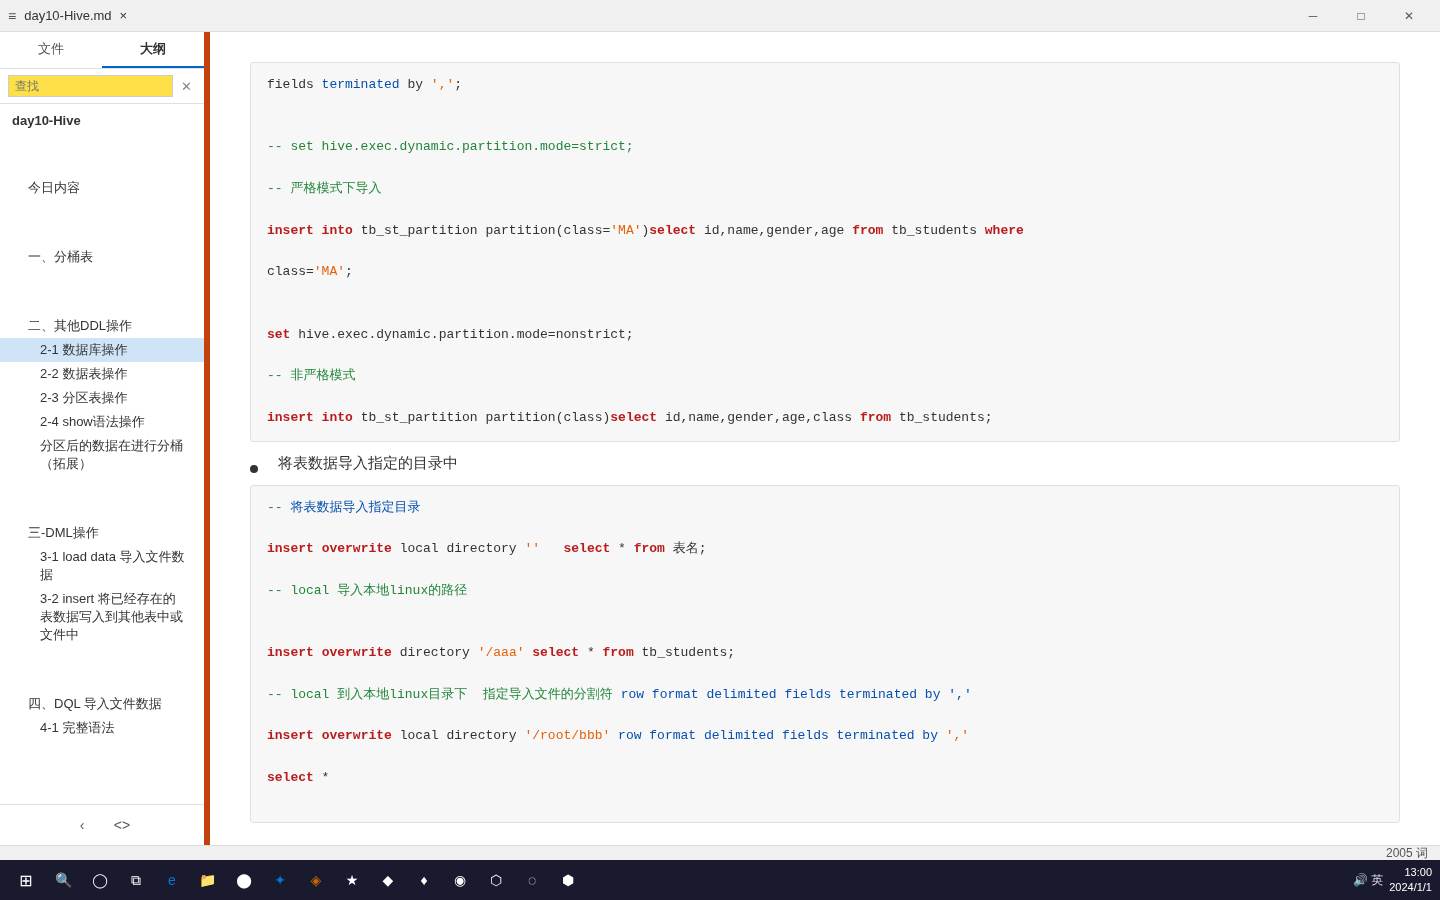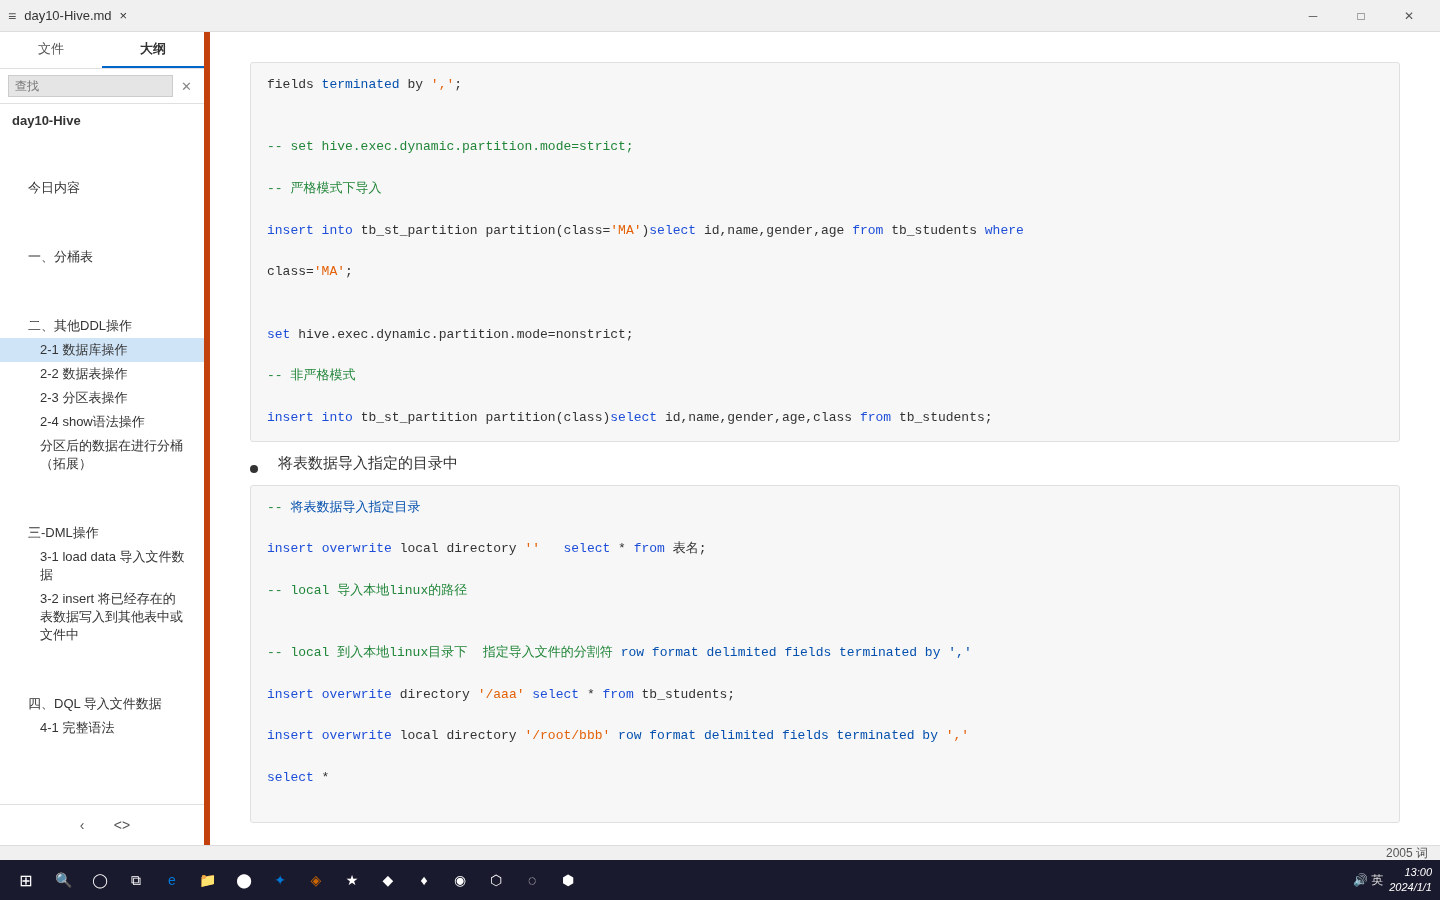--- a/index.html
+++ b/index.html
@@ -86,21 +86,21 @@
       padding: 6px 8px;
       border-bottom: 1px solid #e0e0e0;
       gap: 4px;
     }
     .sidebar-search input {
       flex: 1;
       border: 1px solid #ccc;
       padding: 3px 6px;
       font-size: 12px;
       outline: none;
-      background: #e5e5e5;
+      background: #fde047;
     }
     .sidebar-search .clear-btn {
       cursor: pointer;
       color: #888;
       font-size: 13px;
       padding: 2px 4px;
     }
     .sidebar-tree {
       flex: 1;
       overflow-y: auto;
@@ -237,21 +237,21 @@
     .taskbar-spacer { flex: 1; }
     .taskbar-tray {
       display: flex;
       align-items: center;
       gap: 6px;
       color: #ddd;
       font-size: 12px;
     }
 
     
-    .kw { color: #1d4ed8; font-weight: normal; }
+    .kw { color: #b91c1c; font-weight: bold; }
     .cm { color: #22863a; }
     .st { color: #e36209; }
     .hl { color: #0550ae; }
 
     .code-line { display: block; }
   </style>
 </head>
 <body>
 
 <div class="title-bar">
@@ -316,22 +316,22 @@
 
       <div class="bullet-point">
         <div class="bullet-dot"></div>
         <span>将表数据导入指定的目录中</span>
       </div>
 
       <div class="code-block"><span class="code-line"><span class="cm">-- <span class="hl">将表数据导入指定目录</span></span></span>
 <span class="code-line"><span class="kw">insert</span> <span class="kw">overwrite</span> local directory <span class="st">''</span>   <span class="kw">select</span> * <span class="kw">from</span> 表名;</span>
 <span class="code-line"><span class="cm">-- local 导入本地linux的路径</span></span>
 <span class="code-line"></span>
+<span class="code-line"><span class="kw">insert</span> <span class="kw">overwrite</span> directory <span class="st">'/aaa'</span> <span class="kw">select</span> * <span class="kw">from</span> tb_students;</span>
 <span class="code-line"><span class="cm">-- local 到入本地linux目录下  指定导入文件的分割符 <span class="hl">row format delimited fields terminated by ','</span></span></span>
-<span class="code-line"><span class="kw">insert</span> <span class="kw">overwrite</span> directory <span class="st">'/aaa'</span> <span class="kw">select</span> * <span class="kw">from</span> tb_students;</span>
 <span class="code-line"><span class="kw">insert</span> <span class="kw">overwrite</span> local directory <span class="st">'/root/bbb'</span> <span class="hl">row format delimited fields terminated by <span class="st">','</span></span></span>
 <span class="code-line"><span class="kw">select</span> *</span>
 </div>
 
     </div>
   </div>
 
 </div>
 
 <div class="status-bar">
@@ -351,15 +351,15 @@
   <div class="taskbar-icon">★</div>
   <div class="taskbar-icon">◆</div>
   <div class="taskbar-icon">♦</div>
   <div class="taskbar-icon">◉</div>
   <div class="taskbar-icon">⬡</div>
   <div class="taskbar-icon">◌</div>
   <div class="taskbar-icon">⬢</div>
   <div class="taskbar-spacer"></div>
   <div class="taskbar-tray">
     <span>🔊 英</span>
-    <span style="color:#fff; font-size:11px; text-align:right; line-height:1.4;font-style:italic;">13:00<br>2024/1/1</span>
+    <span style="color:#fff; font-size:11px; text-align:right; line-height:1.4;">13:00<br>2024/1/1</span>
   </div>
 </div>
 
 </body></html>

